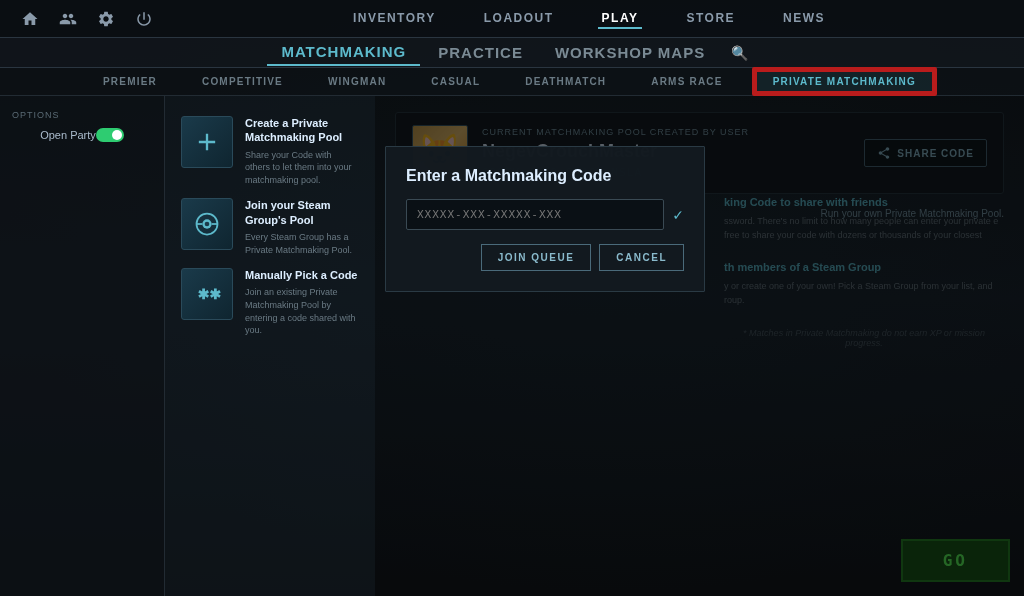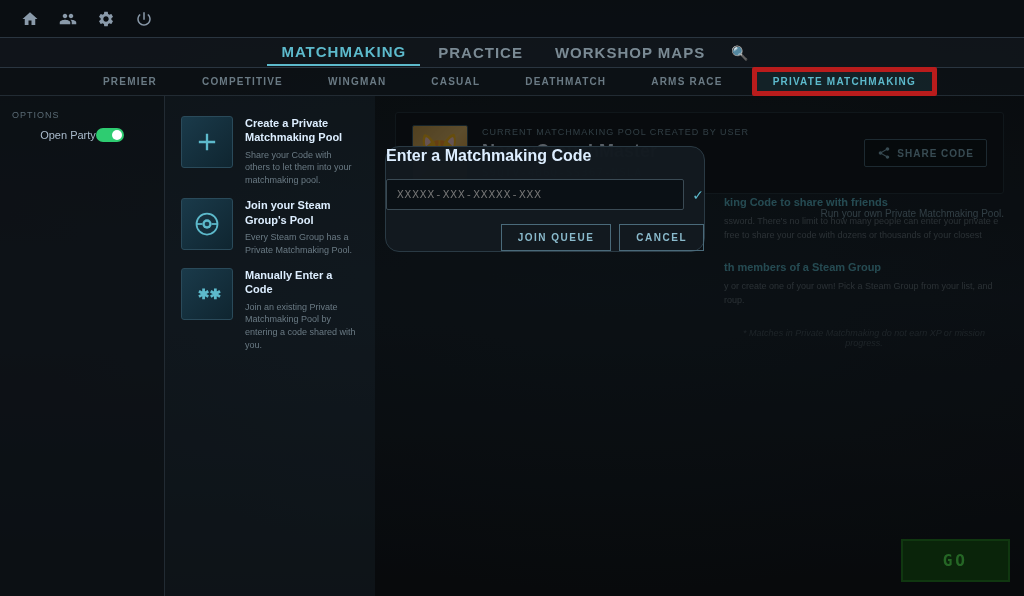--- a/index.html
+++ b/index.html
@@ -343,22 +343,23 @@
       display: flex;
       align-items: flex-start;
       justify-content: flex-start;
       z-index: 10;
       padding: 50px 10px 0 10px;
     }
 
     .modal {
       background: rgba(18,25,32,0.98);
       border: 1px solid #2a3a44;
-      border-radius: 14px;
+      border-radius: 1px;
       width: 320px;
+      padding: 20px;
       position: relative;
     }
 
     .modal-title {
       font-size: 16px;
       font-weight: bold;
       color: #ddeeff;
       margin-bottom: 14px;
     }
 
@@ -488,20 +489,27 @@
         <svg width="18" height="18" viewBox="0 0 24 24" fill="#8a9aaa">
           <path d="M19.14 12.94c.04-.3.06-.61.06-.94s-.02-.64-.07-.94l2.03-1.58c.18-.14.23-.41.12-.61l-1.92-3.32c-.12-.22-.37-.29-.59-.22l-2.39.96c-.5-.38-1.03-.7-1.62-.94l-.36-2.54c-.04-.24-.24-.41-.48-.41h-3.84c-.24 0-.43.17-.47.41l-.36 2.54c-.59.24-1.13.57-1.62.94l-2.39-.96c-.22-.08-.47 0-.59.22L2.74 8.87c-.12.21-.08.47.12.61l2.03 1.58c-.05.3-.09.63-.09.94s.02.64.07.94l-2.03 1.58c-.18.14-.23.41-.12.61l1.92 3.32c.12.22.37.29.59.22l2.39-.96c.5.38 1.03.7 1.62.94l.36 2.54c.05.24.24.41.48.41h3.84c.24 0 .44-.17.47-.41l.36-2.54c.59-.24 1.13-.56 1.62-.94l2.39.96c.22.08.47 0 .59-.22l1.92-3.32c.12-.22.07-.47-.12-.61l-2.01-1.58zM12 15.6c-1.98 0-3.6-1.62-3.6-3.6s1.62-3.6 3.6-3.6 3.6 1.62 3.6 3.6-1.62 3.6-3.6 3.6z"></path>
         </svg>
       </div>
       <div class="nav-icon">
         <svg width="18" height="18" viewBox="0 0 24 24" fill="#8a9aaa">
           <path d="M13 3h-2v10h2V3zm4.83 2.17l-1.42 1.42C17.99 7.86 19 9.81 19 12c0 3.87-3.13 7-7 7s-7-3.13-7-7c0-2.19 1.01-4.14 2.58-5.42L6.17 5.17C4.23 6.82 3 9.26 3 12c0 4.97 4.03 9 9 9s9-4.03 9-9c0-2.74-1.23-5.18-3.17-6.83z"></path>
         </svg>
       </div>
     </div>
+    <div class="top-nav-links">
+      <span class="top-nav-link">INVENTORY</span>
+      <span class="top-nav-link">LOADOUT</span>
+      <span class="top-nav-link active">PLAY</span>
+      <span class="top-nav-link">STORE</span>
+      <span class="top-nav-link">NEWS</span>
+    </div>
   </nav>
 
   <nav class="secondary-nav">
     <span class="sec-nav-item active">MATCHMAKING</span>
     <span class="sec-nav-item">PRACTICE</span>
     <span class="sec-nav-item">WORKSHOP MAPS</span>
     <span class="sec-nav-icon">🔍</span>
   </nav>
 
   <nav class="tertiary-nav">
@@ -554,21 +562,21 @@
         </div>
       </div>
 
       <div class="action-item">
         <div class="action-icon">
           <svg viewBox="0 0 24 24">
             <text x="4" y="16" font-size="12" fill="#5dbacc" font-weight="bold">✱✱</text>
           </svg>
         </div>
         <div class="action-text">
-          <div class="action-title">Manually Enter a Code</div>
+          <div class="action-title">Manually Pick a Code</div>
           <div class="action-desc">Join an existing Private Matchmaking Pool by entering a code shared with you.</div>
         </div>
       </div>
     </div>
 
     <div class="right-panel">
 
       <div class="pool-card">
         <div class="pool-avatar">
           <div class="pool-avatar-img"></div>

